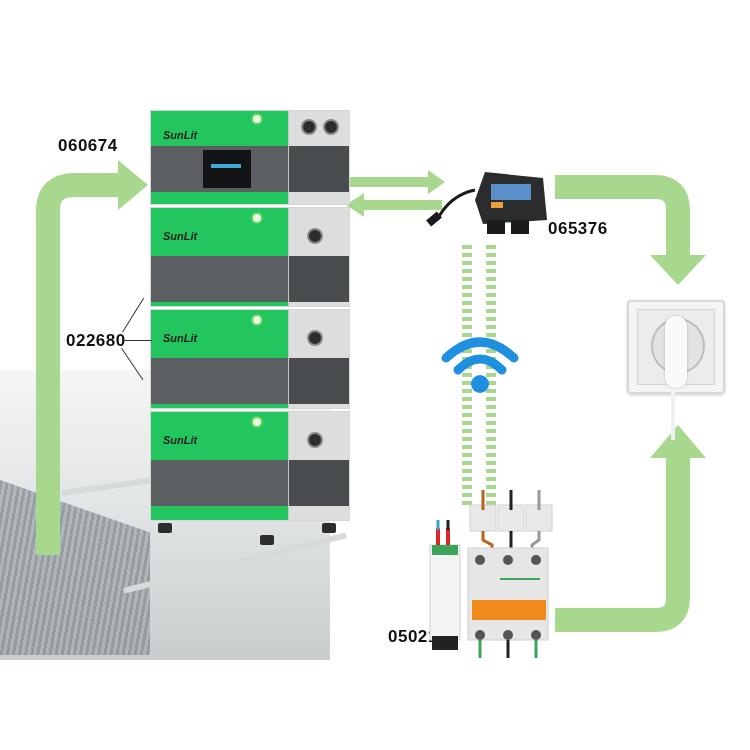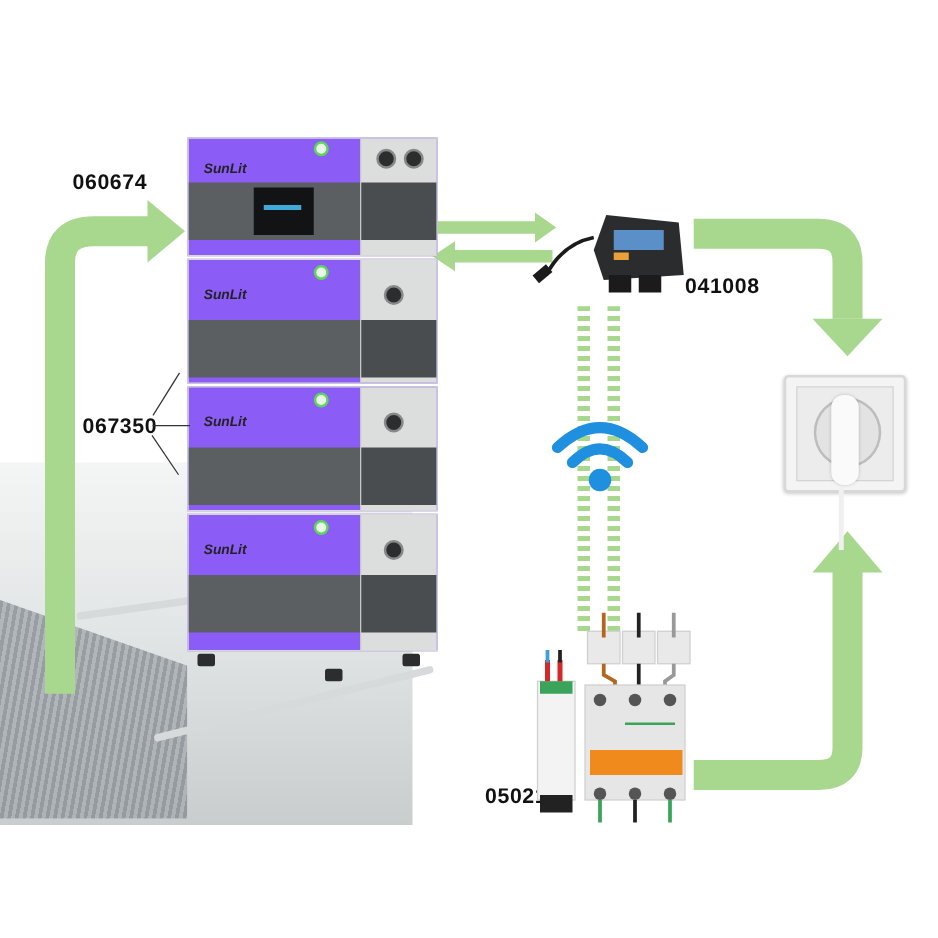--- a/index.html
+++ b/index.html
@@ -4,21 +4,21 @@
 <style>
   html,body{margin:0;padding:0;background:#fff;}
   body{width:750px;height:750px;position:relative;overflow:hidden;font-family:"Liberation Sans",sans-serif;}
   .abs{position:absolute;}
   .label{position:absolute;font-family:"Liberation Sans",sans-serif;font-weight:bold;font-size:17px;color:#111;letter-spacing:0.5px;}
   .panel-bg{position:absolute;left:0;top:370px;width:330px;height:290px;background:linear-gradient(180deg,#f4f5f5 0%,#e3e6e6 45%,#c9cdcd 100%);}
   .panel-grid{position:absolute;left:0;top:480px;width:150px;height:175px;background:repeating-linear-gradient(100deg,#8b9196 0 3px,#a8aeb2 3px 6px);opacity:.85;clip-path:polygon(0 0,100% 30%,100% 100%,0 100%);}
   .rail{position:absolute;height:6px;background:#d7dada;border-radius:3px;}
   
   .tower{position:absolute;left:150px;top:95px;width:205px;height:440px;}
-  .module{position:absolute;left:0;width:200px;background:#8b5cf6;border:1px solid #d6d8d8;box-sizing:border-box;}
+  .module{position:absolute;left:0;width:200px;background:#22c55e;border:1px solid #d6d8d8;box-sizing:border-box;}
   .module .band{position:absolute;left:0;width:100%;height:46px;background:#5c5f62;}
   .module .side{position:absolute;right:0;top:0;width:60px;height:100%;background:#dcdede;border-left:1px solid #c5c8c8;}
   .module .side .band2{position:absolute;left:0;width:100%;height:46px;background:#4a4d50;}
   .logo{position:absolute;left:12px;font-weight:bold;font-style:italic;font-size:11px;color:#222;}
   .led{position:absolute;width:8px;height:8px;border-radius:50%;border:2px solid #5fd45a;background:#e9f8e6;}
   .display{position:absolute;left:52px;width:48px;height:38px;background:#121314;}
   .display i{position:absolute;left:8px;top:14px;width:30px;height:4px;background:#3fa9d8;}
   .sock{position:absolute;width:12px;height:12px;border-radius:50%;background:#2b2d2f;border:2px solid #888;}
   .foot{position:absolute;width:14px;height:10px;background:#2b2d2f;border-radius:2px;}
   .leader{position:absolute;height:1px;background:#333;transform-origin:0 0;}
@@ -96,25 +96,25 @@
     </div>
     <div class="logo" style="top:22px;"><span>SunLit</span></div>
     <div class="led" style="left:100px;top:4px;"></div>
   </div>
   <div class="foot" style="left:8px;top:428px;"></div>
   <div class="foot" style="left:110px;top:440px;"></div>
   <div class="foot" style="left:172px;top:428px;"></div>
 </div>
 
 <div class="label" style="left:58px;top:136px;">060674</div>
-<div class="label" style="left:66px;top:331px;">067350</div>
+<div class="label" style="left:66px;top:331px;">022680</div>
 <div class="leader" style="left:122px;top:332px;width:40px;transform:rotate(-58deg);"></div>
 <div class="leader" style="left:122px;top:340px;width:30px;"></div>
 <div class="leader" style="left:122px;top:348px;width:38px;transform:rotate(56deg);"></div>
-<div class="label" style="left:548px;top:219px;">041008</div>
+<div class="label" style="left:548px;top:219px;">065376</div>
 <div class="label" style="left:388px;top:627px;">050210</div>
 
 <svg class="abs" style="left:425px;top:160px" width="130" height="80">
   <path d="M50 30 Q25 35 12 60" stroke="#1b1b1b" stroke-width="3" fill="none"></path>
   <rect x="2" y="55" width="14" height="8" transform="rotate(-40 9 59)" fill="#1b1b1b"></rect>
   <polygon points="60,12 118,18 122,60 58,64 50,40" fill="#2a2c2e"></polygon>
   <rect x="66" y="24" width="40" height="16" fill="#5b8fc8"></rect>
   <rect x="66" y="42" width="12" height="6" fill="#e8a13a"></rect>
   <rect x="62" y="60" width="18" height="14" fill="#1b1b1b"></rect>
   <rect x="86" y="60" width="18" height="14" fill="#1b1b1b"></rect>

